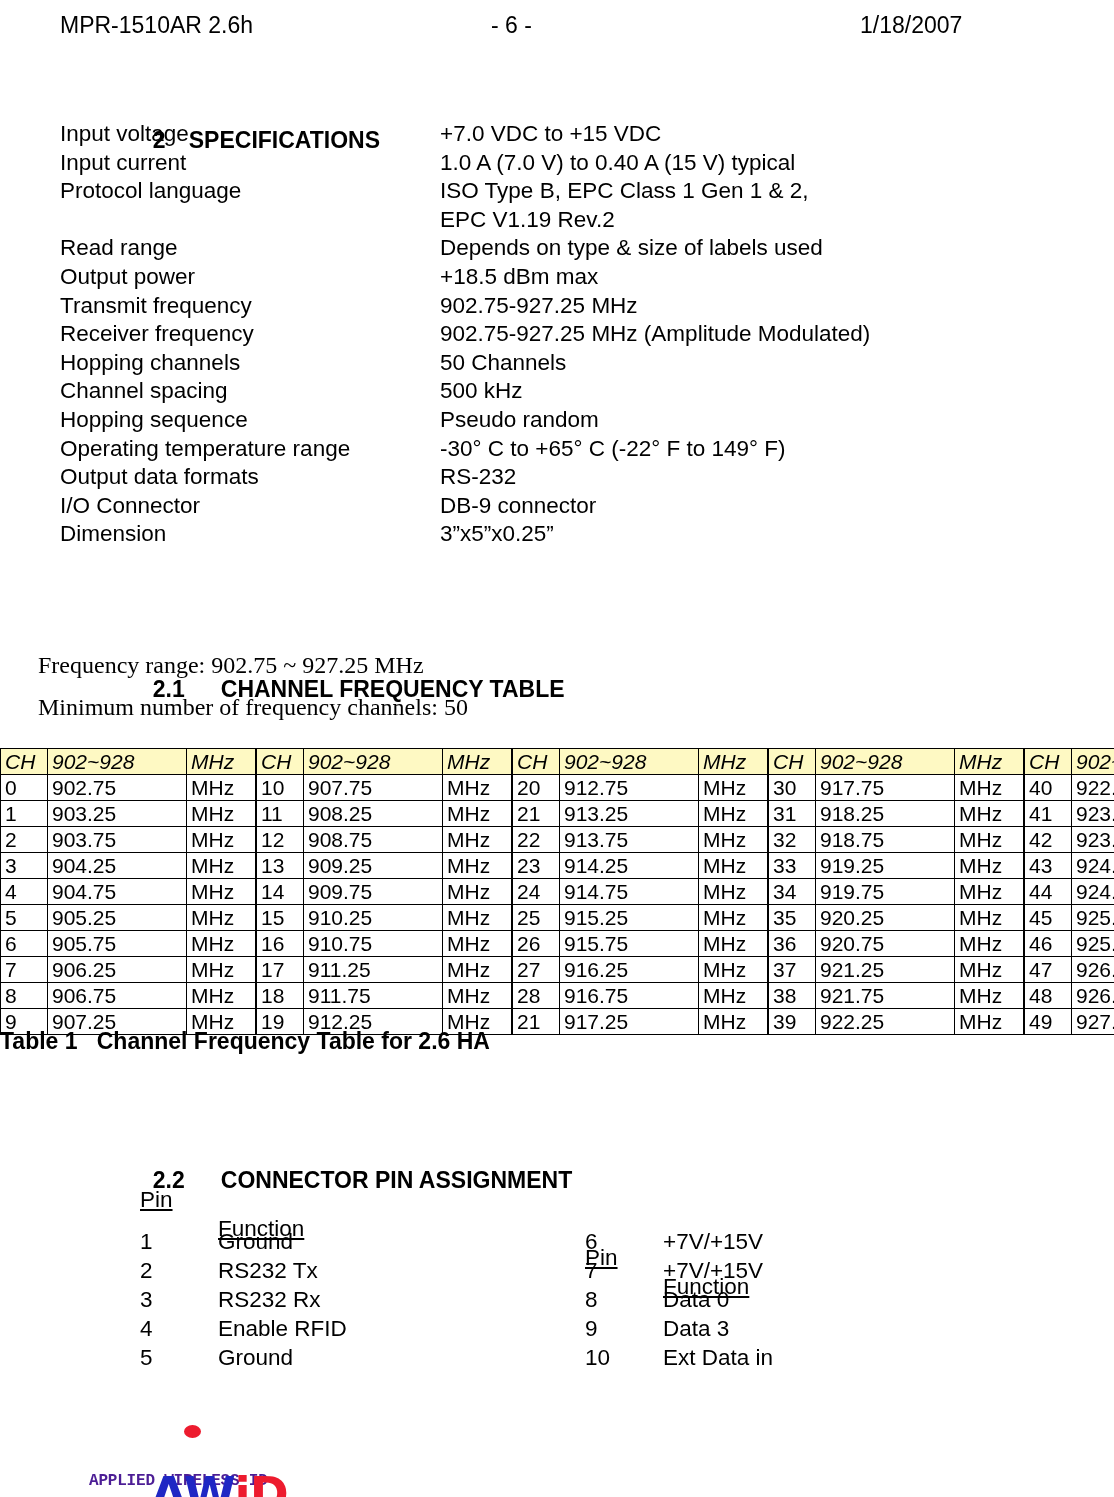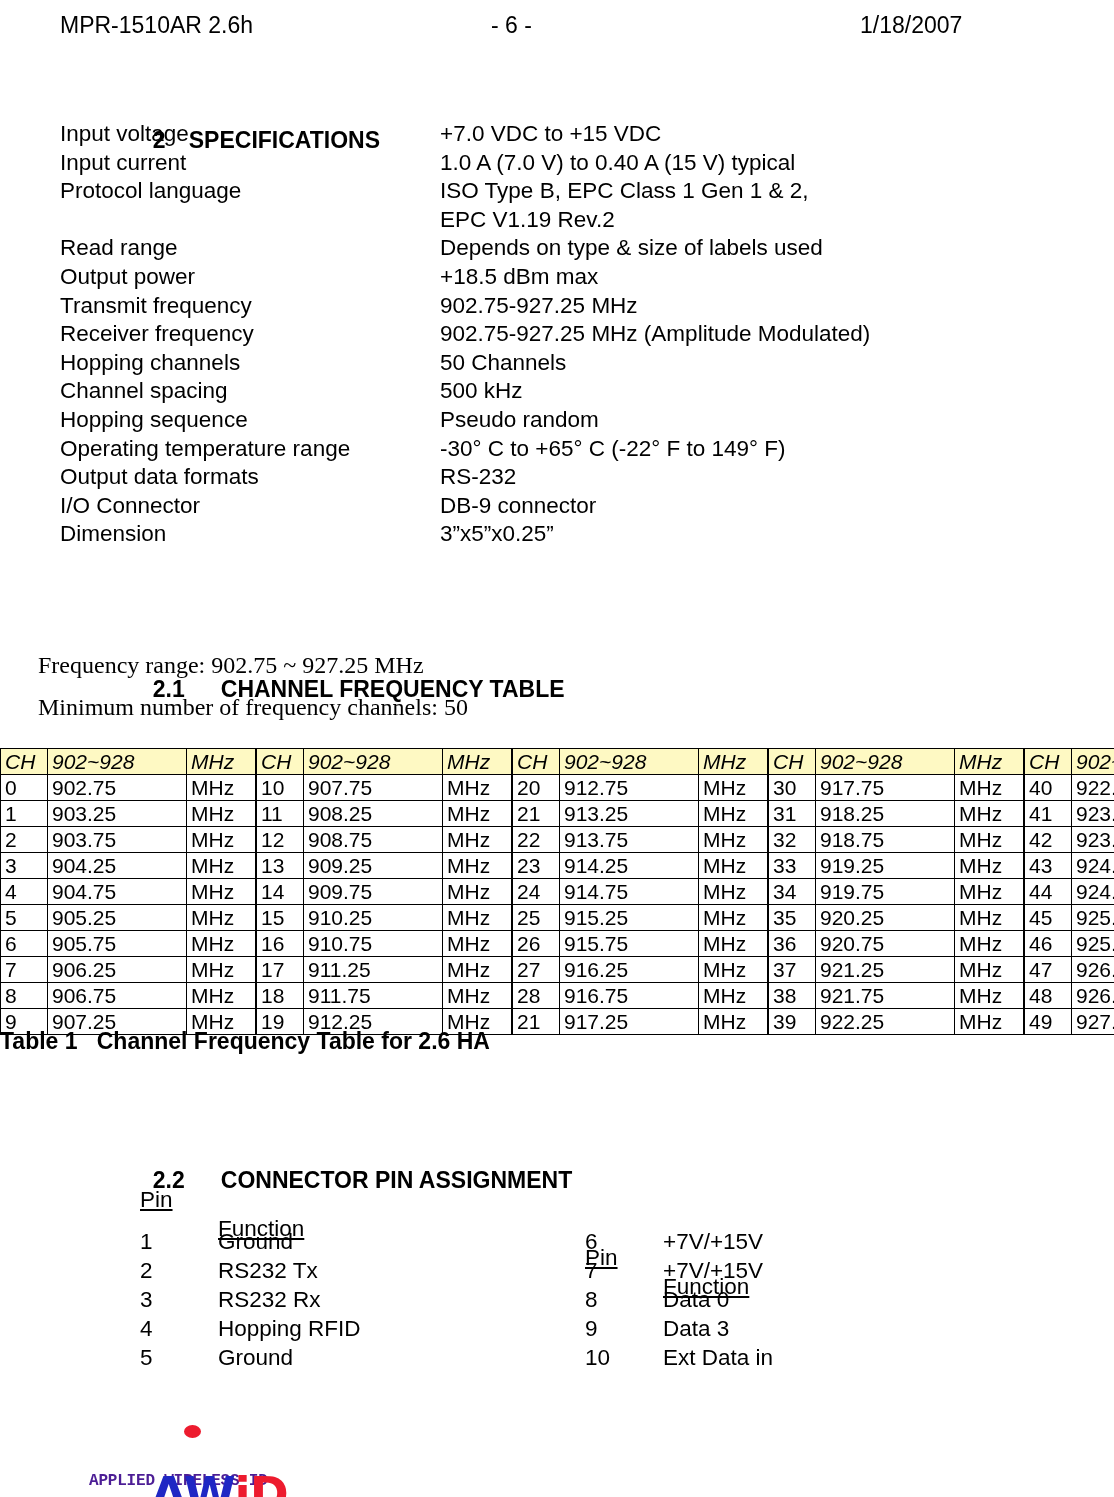--- a/index.html
+++ b/index.html
@@ -416,21 +416,21 @@
     <span class="pin-col-a-fn  underlined">Function</span>
     <span class="pin-col-b-num underlined">Pin</span>
     <span class="pin-col-b-fn  underlined">Function</span>
   </div>
 </div>
 
 <div class="pin-block" id="pin-rows">
     <div class="pin-line"><span class="pin-col-a-num">1</span><span class="pin-col-a-fn">Ground</span><span class="pin-col-b-num">6</span><span class="pin-col-b-fn">+7V/+15V</span></div>
     <div class="pin-line"><span class="pin-col-a-num">2</span><span class="pin-col-a-fn">RS232 Tx</span><span class="pin-col-b-num">7</span><span class="pin-col-b-fn">+7V/+15V</span></div>
     <div class="pin-line"><span class="pin-col-a-num">3</span><span class="pin-col-a-fn">RS232 Rx</span><span class="pin-col-b-num">8</span><span class="pin-col-b-fn">Data 0</span></div>
-    <div class="pin-line"><span class="pin-col-a-num">4</span><span class="pin-col-a-fn">Hopping RFID</span><span class="pin-col-b-num">9</span><span class="pin-col-b-fn">Data 3</span></div>
+    <div class="pin-line"><span class="pin-col-a-num">4</span><span class="pin-col-a-fn">Enable RFID</span><span class="pin-col-b-num">9</span><span class="pin-col-b-fn">Data 3</span></div>
     <div class="pin-line"><span class="pin-col-a-num">5</span><span class="pin-col-a-fn">Ground</span><span class="pin-col-b-num">10</span><span class="pin-col-b-fn">Ext Data in</span></div>
   </div>
 
 <div id="awid-logo">
   <div class="logo-word">
     <span class="logo-aw">AW</span><span class="logo-id">iD</span>
     <span class="logo-dot"></span>
   </div>
   <div class="logo-tagline">APPLIED WIRELESS ID</div>
 </div>

